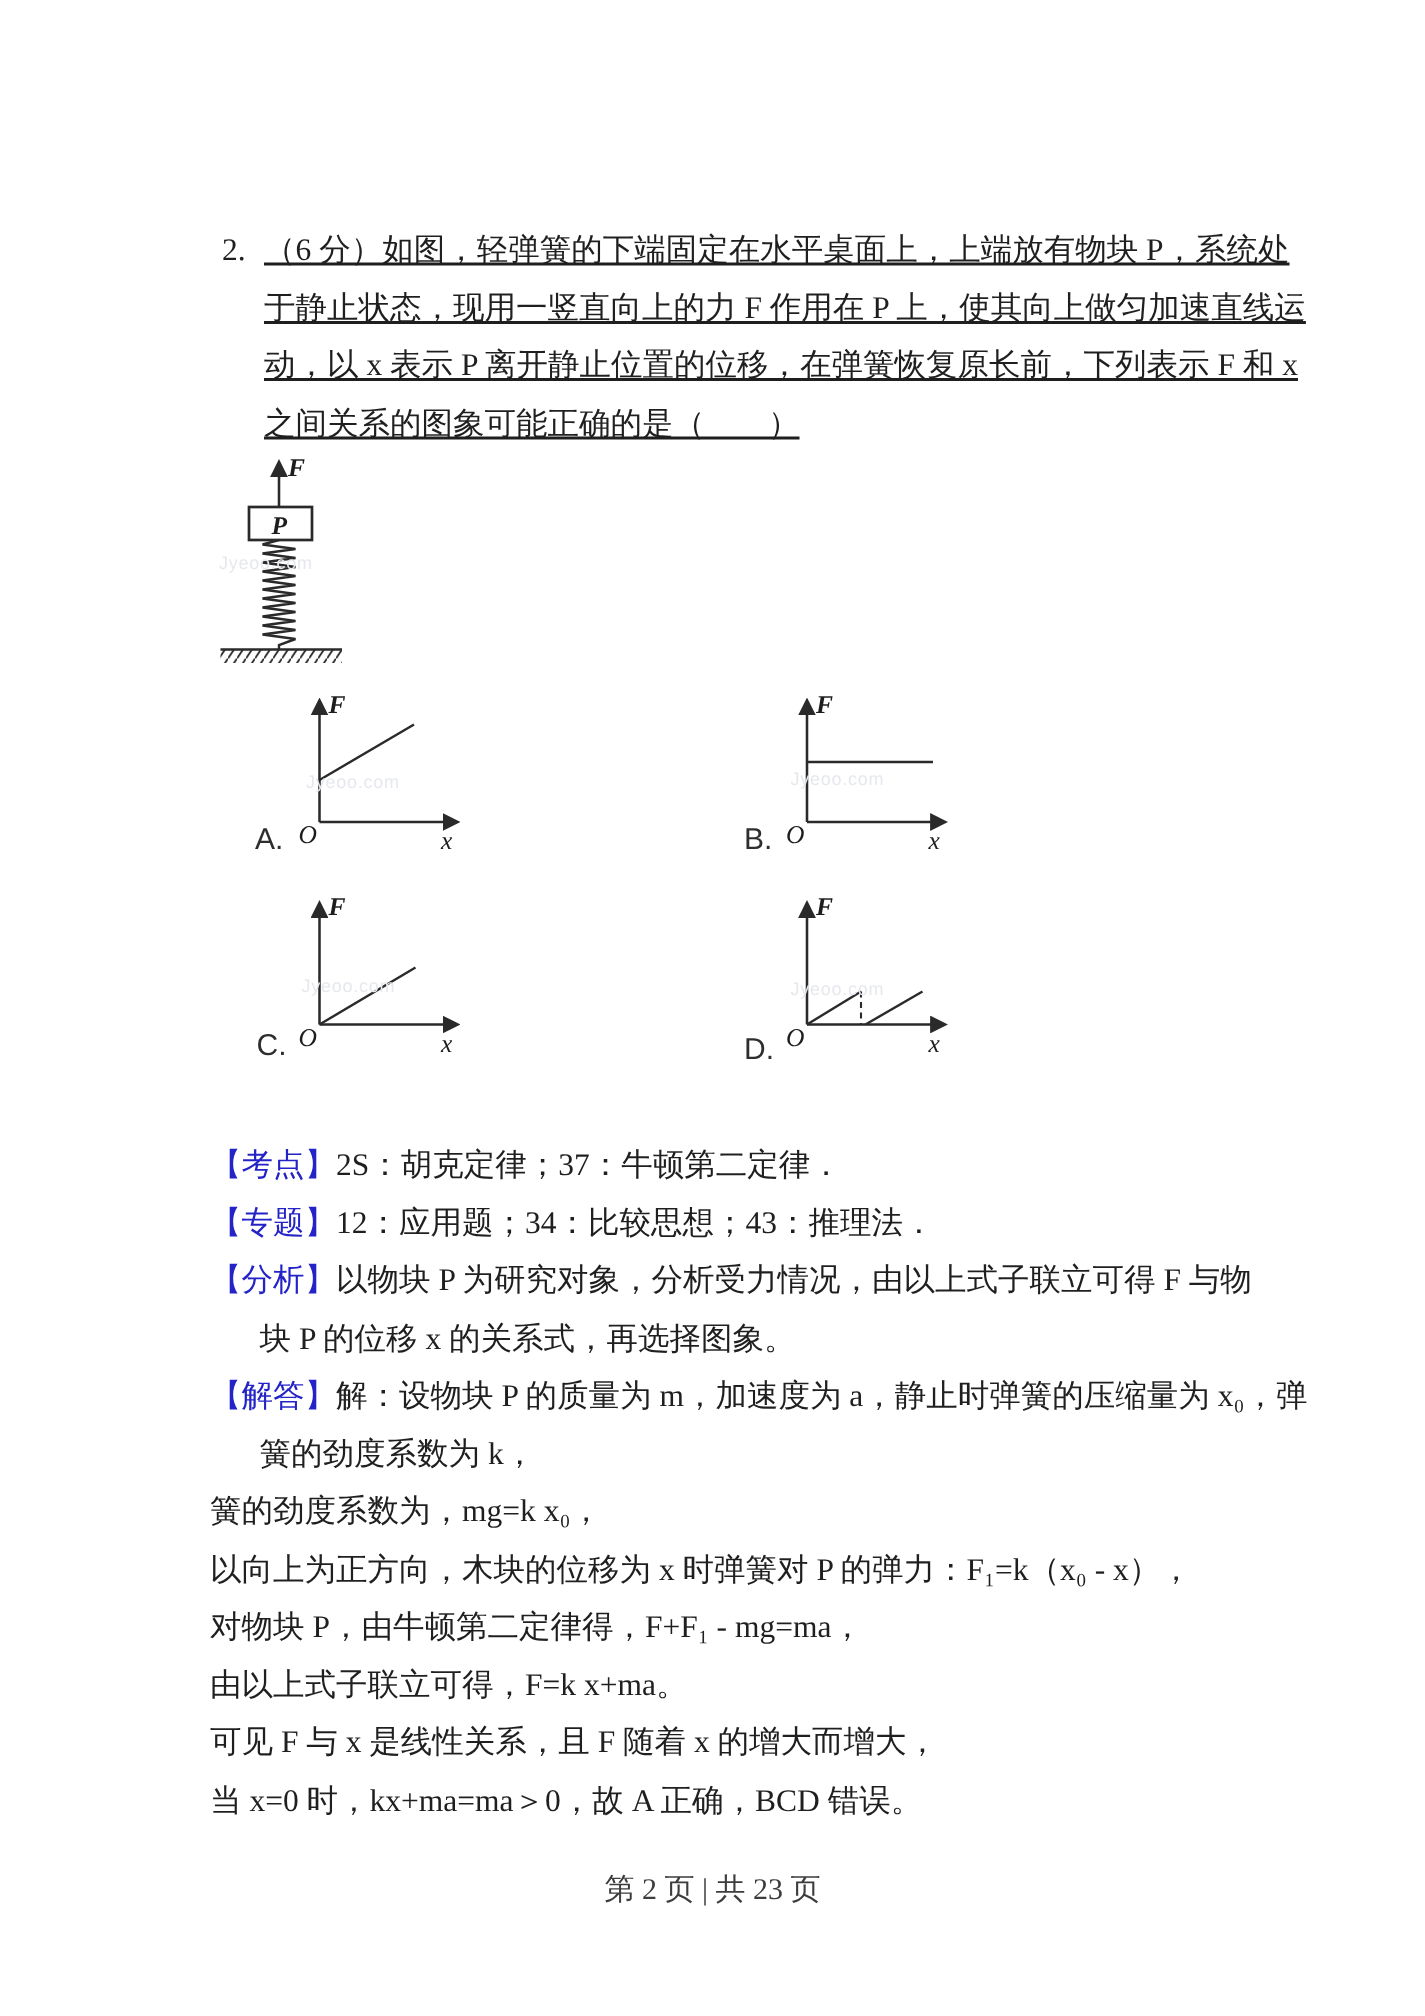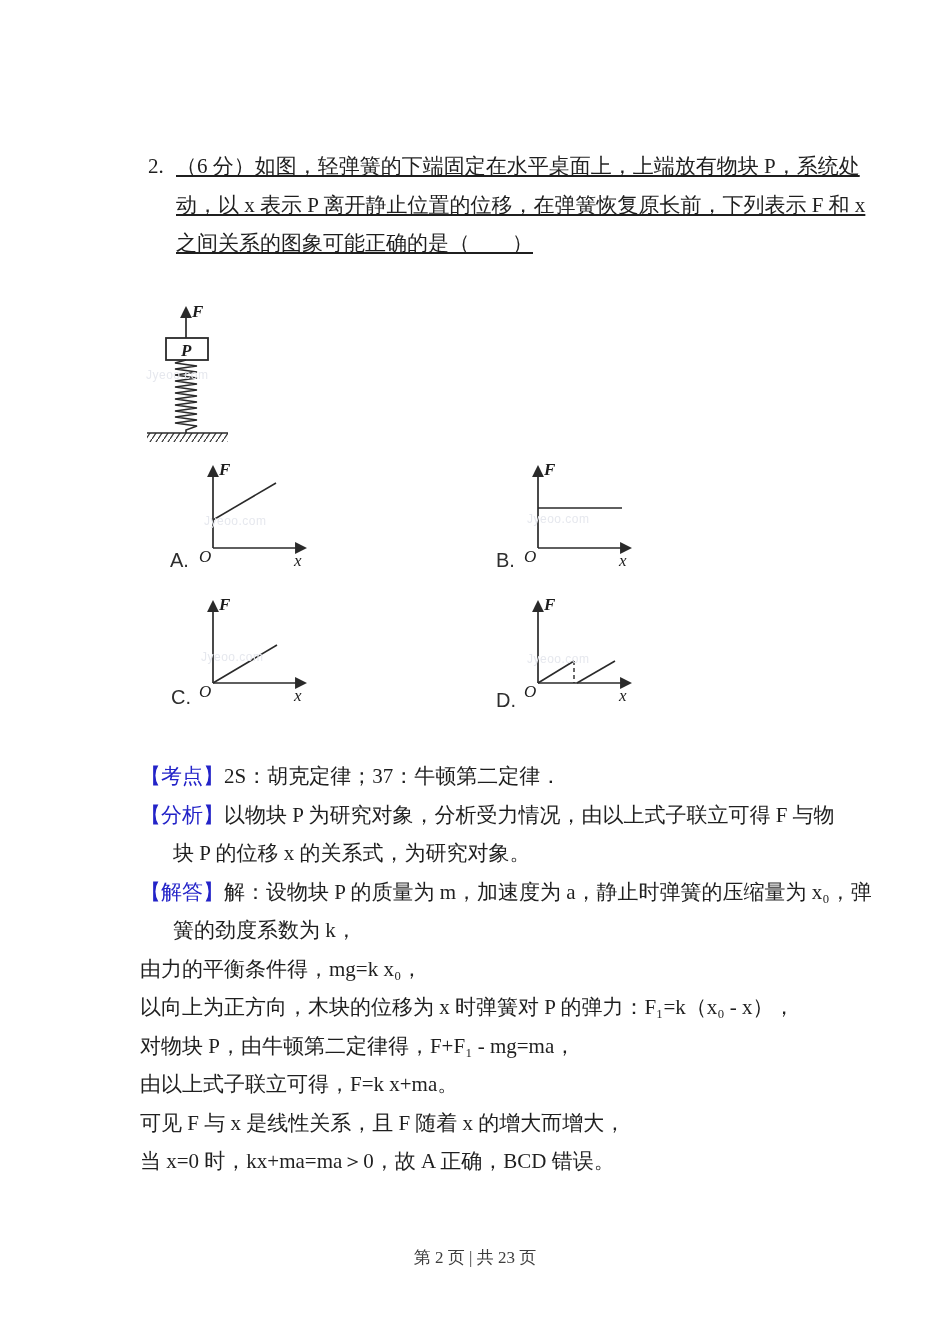--- a/index.html
+++ b/index.html
@@ -55,41 +55,42 @@
   }
   .watermark{
     position:absolute;
     font-family:"Liberation Sans","DejaVu Sans",sans-serif;
     font-size:12px;color:var(--c-wm);letter-spacing:.5px;
     user-select:none;
   }
   
   .footer{
     position:absolute;top:1246px;left:0;width:100%;
-    text-align:center;font-size:17px;color:var(--c-footer);
+    text-align:center;font-size:20px;color:var(--c-footer);
   }
 </style>
 </head>
 <body>
 
 <svg aria-hidden="true" style="position:absolute;width:0;height:0">
   <defs>
     <marker id="arr" viewBox="0 0 10 10" refX="7.5" refY="5" markerWidth="7" markerHeight="7" orient="auto-start-reverse">
       <path d="M0,0 L10,5 L0,10 z" class="arrfill"></path>
     </marker>
     <pattern id="hatch" patternUnits="userSpaceOnUse" width="6" height="9">
       <line x1="6" y1="0" x2="0" y2="9" stroke="#2a2a2a" stroke-width="1.2"></line>
     </pattern>
   </defs>
 </svg>
 
 <div class="page">
 
   <div class="question">
     <div class="q-line"><span class="q-num">2.</span><span>（6 分）如图，轻弹簧的下端固定在水平桌面上，上端放有物块 P，系统处</span></div>
+    <div class="q-line cont">于静止状态，现用一竖直向上的力 F 作用在 P 上，使其向上做匀加速直线运</div>
     <div class="q-line cont">动，以 x 表示 P 离开静止位置的位移，在弹簧恢复原长前，下列表示 F 和 x</div>
     <div class="q-line cont">之间关系的图象可能正确的是（　　）</div>
   </div>
 
   <div class="fig" style="left:140px;top:295px">
     <svg width="110" height="155" viewBox="0 0 110 155">
       <line x1="46" y1="43" x2="46" y2="14" class="ink-line" marker-end="url(#arr)"></line>
       <text x="52" y="22" class="svg-label bold">F</text>
       <rect x="26" y="43" width="42" height="22" class="box-rect"></rect>
       <text x="41" y="61" class="svg-label bold">P</text>
@@ -149,25 +150,26 @@
       <polyline class="curve" points="17,90 53,68"></polyline>
       <polyline class="dash" points="53,68 53,90"></polyline>
       <polyline class="curve" points="56,90 94,68"></polyline>
     </svg>
     <span class="watermark" style="left:6px;top:59px">Jyeoo.com</span>
   </div>
   <span class="opt-label" style="left:496px;top:689px">D.</span>
 
   <div class="answers">
     <div class="ans-line"><span class="tag">【考点】</span><span>2S：胡克定律；37：牛顿第二定律．</span></div>
+    <div class="ans-line"><span class="tag">【专题】</span><span>12：应用题；34：比较思想；43：推理法．</span></div>
     <div class="ans-line"><span class="tag">【分析】</span><span>以物块 P 为研究对象，分析受力情况，由以上式子联立可得 F 与物</span></div>
-    <div class="ans-line indent">块 P 的位移 x 的关系式，为研究对象。</div>
+    <div class="ans-line indent">块 P 的位移 x 的关系式，再选择图象。</div>
     <div class="ans-line"><span class="tag">【解答】</span><span>解：设物块 P 的质量为 m，加速度为 a，静止时弹簧的压缩量为 x₀，弹</span></div>
     <div class="ans-line indent">簧的劲度系数为 k，</div>
-    <div class="ans-line">由力的平衡条件得，mg=k x₀，</div>
+    <div class="ans-line">簧的劲度系数为，mg=k x₀，</div>
     <div class="ans-line">以向上为正方向，木块的位移为 x 时弹簧对 P 的弹力：F₁=k（x₀ - x），</div>
     <div class="ans-line">对物块 P，由牛顿第二定律得，F+F₁ - mg=ma，</div>
     <div class="ans-line">由以上式子联立可得，F=k x+ma。</div>
     <div class="ans-line">可见 F 与 x 是线性关系，且 F 随着 x 的增大而增大，</div>
     <div class="ans-line">当 x=0 时，kx+ma=ma＞0，故 A 正确，BCD 错误。</div>
   </div>
 
   <div class="footer">
     <span>第 2 页 | 共 23 页</span>
   </div>

